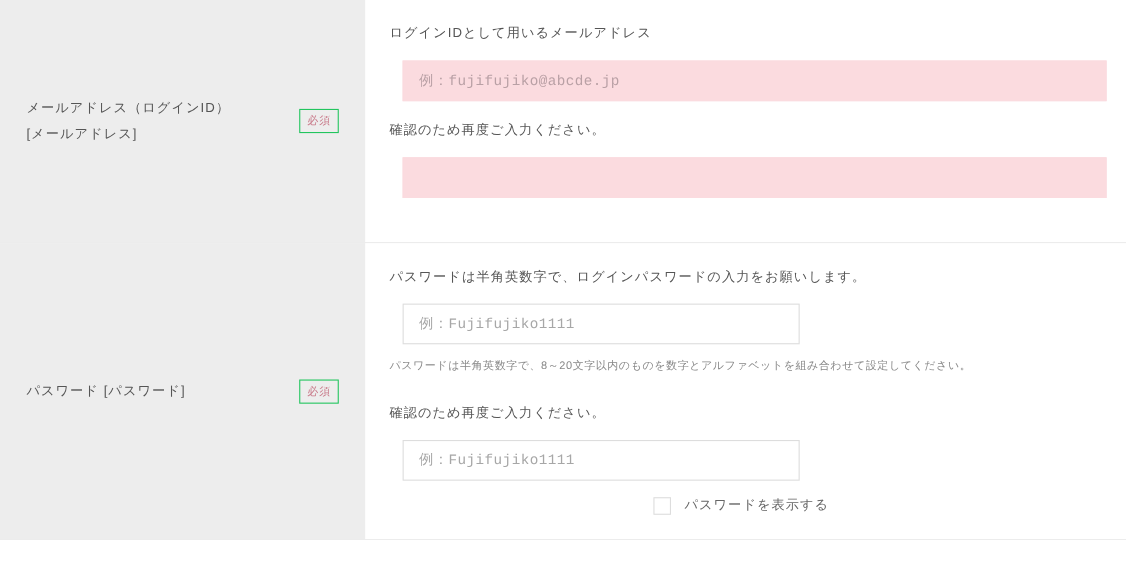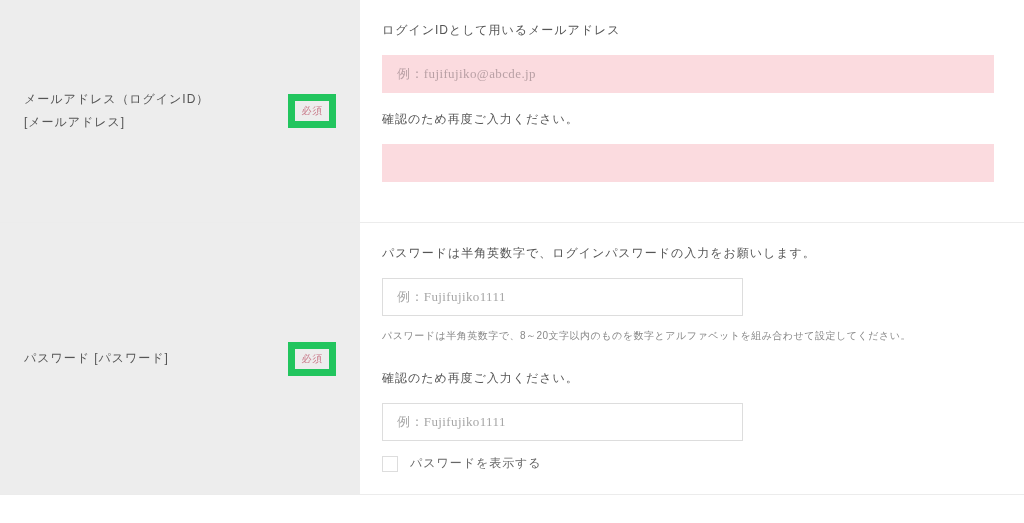--- a/index.html
+++ b/index.html
@@ -8,35 +8,35 @@
       font-size: 13px;
       color: #555;
       background: #fff;
       width: 1024px;
     }
     .form-row {
       display: flex;
       border-bottom: 1px solid #ececec;
     }
     .label-col {
-      width: 360px;
+      width: 332px;
       background: #ededed;
       padding: 20px 24px;
       display: flex;
       align-items: center;
       justify-content: space-between;
     }
     .label-text {
       font-size: 12px;
       color: #555;
       line-height: 1.9;
       letter-spacing: 0.08em;
     }
     .required-badge {
-      border: 7px solid #22c55e;
+      border: 1px solid #22c55e;
       color: #c97a8a;
       font-size: 10px;
       padding: 3px 6px;
       display: inline-block;
       letter-spacing: 0.08em;
     }
     .input-col {
       flex: 1;
       padding: 22px 30px 22px 22px;
     }
@@ -59,21 +59,22 @@
       margin: 12px 0 26px 0;
       letter-spacing: 0.05em;
       line-height: 1.6;
     }
     input[type="text"], input[type="password"] {
       font-size: 13px;
       padding: 10px 14px;
       border: 1px solid #ddd;
       color: #555;
       outline: none;
-      font-family: Liberation Serif, serif;
+      font-family: Liberation Mono, monospace;
+      margin-left: 12px;
     }
     input[type="text"].wide, input.wide {
       width: 100%;
       display: block;
     }
     input.errorish {
       background: #fbdbdf;
       border: 1px solid #fbdbdf;
     }
     input.narrow {
@@ -86,20 +87,21 @@
     }
     input.errorish::placeholder {
       color: #b9a0a5;
     }
     .mb16 { margin-bottom: 18px; }
     .checkbox-row {
       display: flex;
       align-items: center;
       gap: 12px;
       margin-top: 14px;
+      justify-content: center;
     }
     .checkbox-row input[type="checkbox"] {
       width: 16px;
       height: 16px;
       border: 1px solid #ddd;
       appearance: none;
       -webkit-appearance: none;
       background: #fff;
       cursor: pointer;
     }

